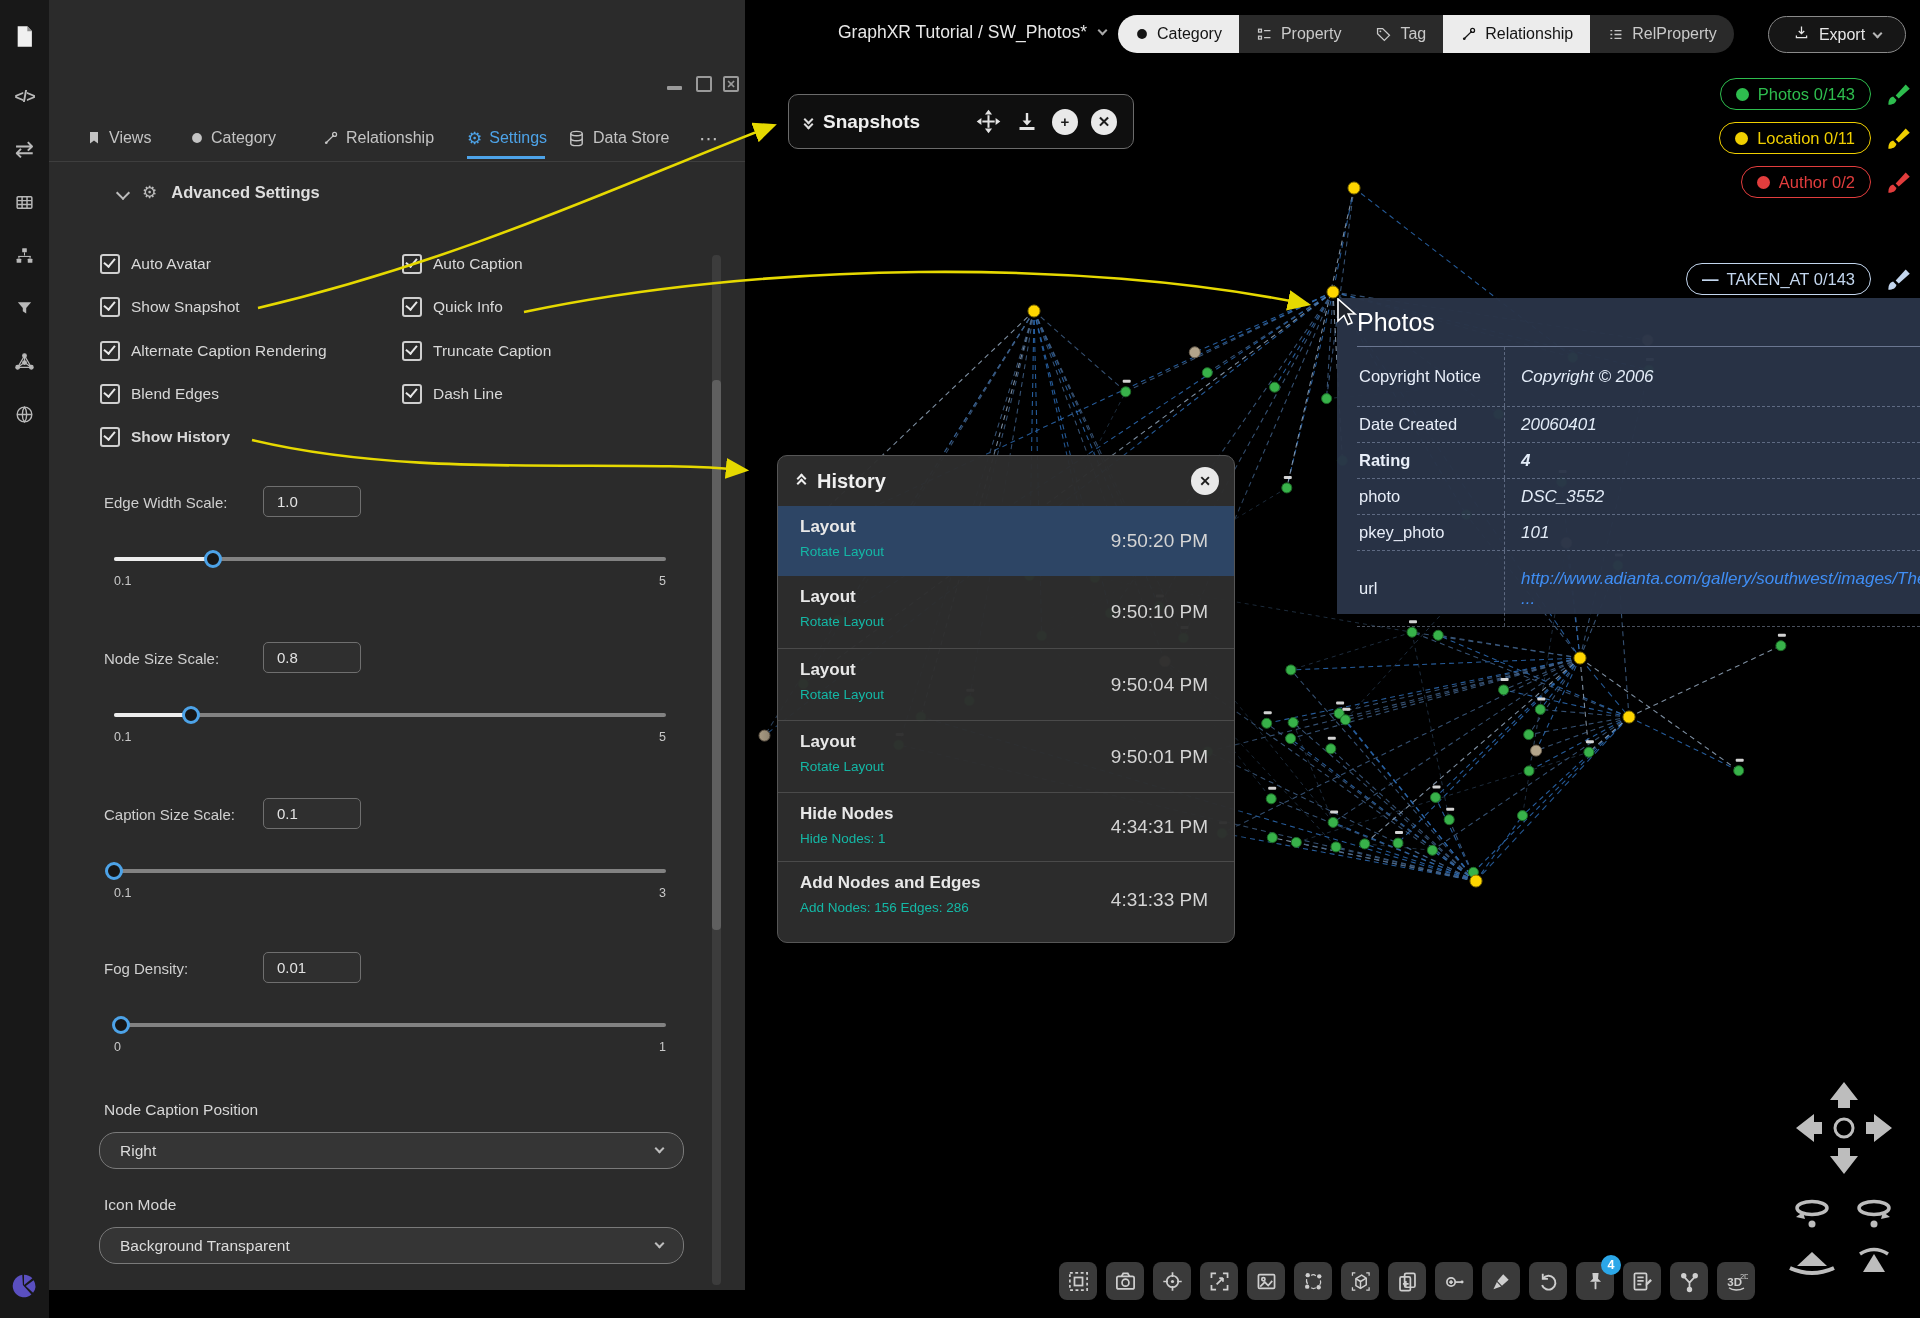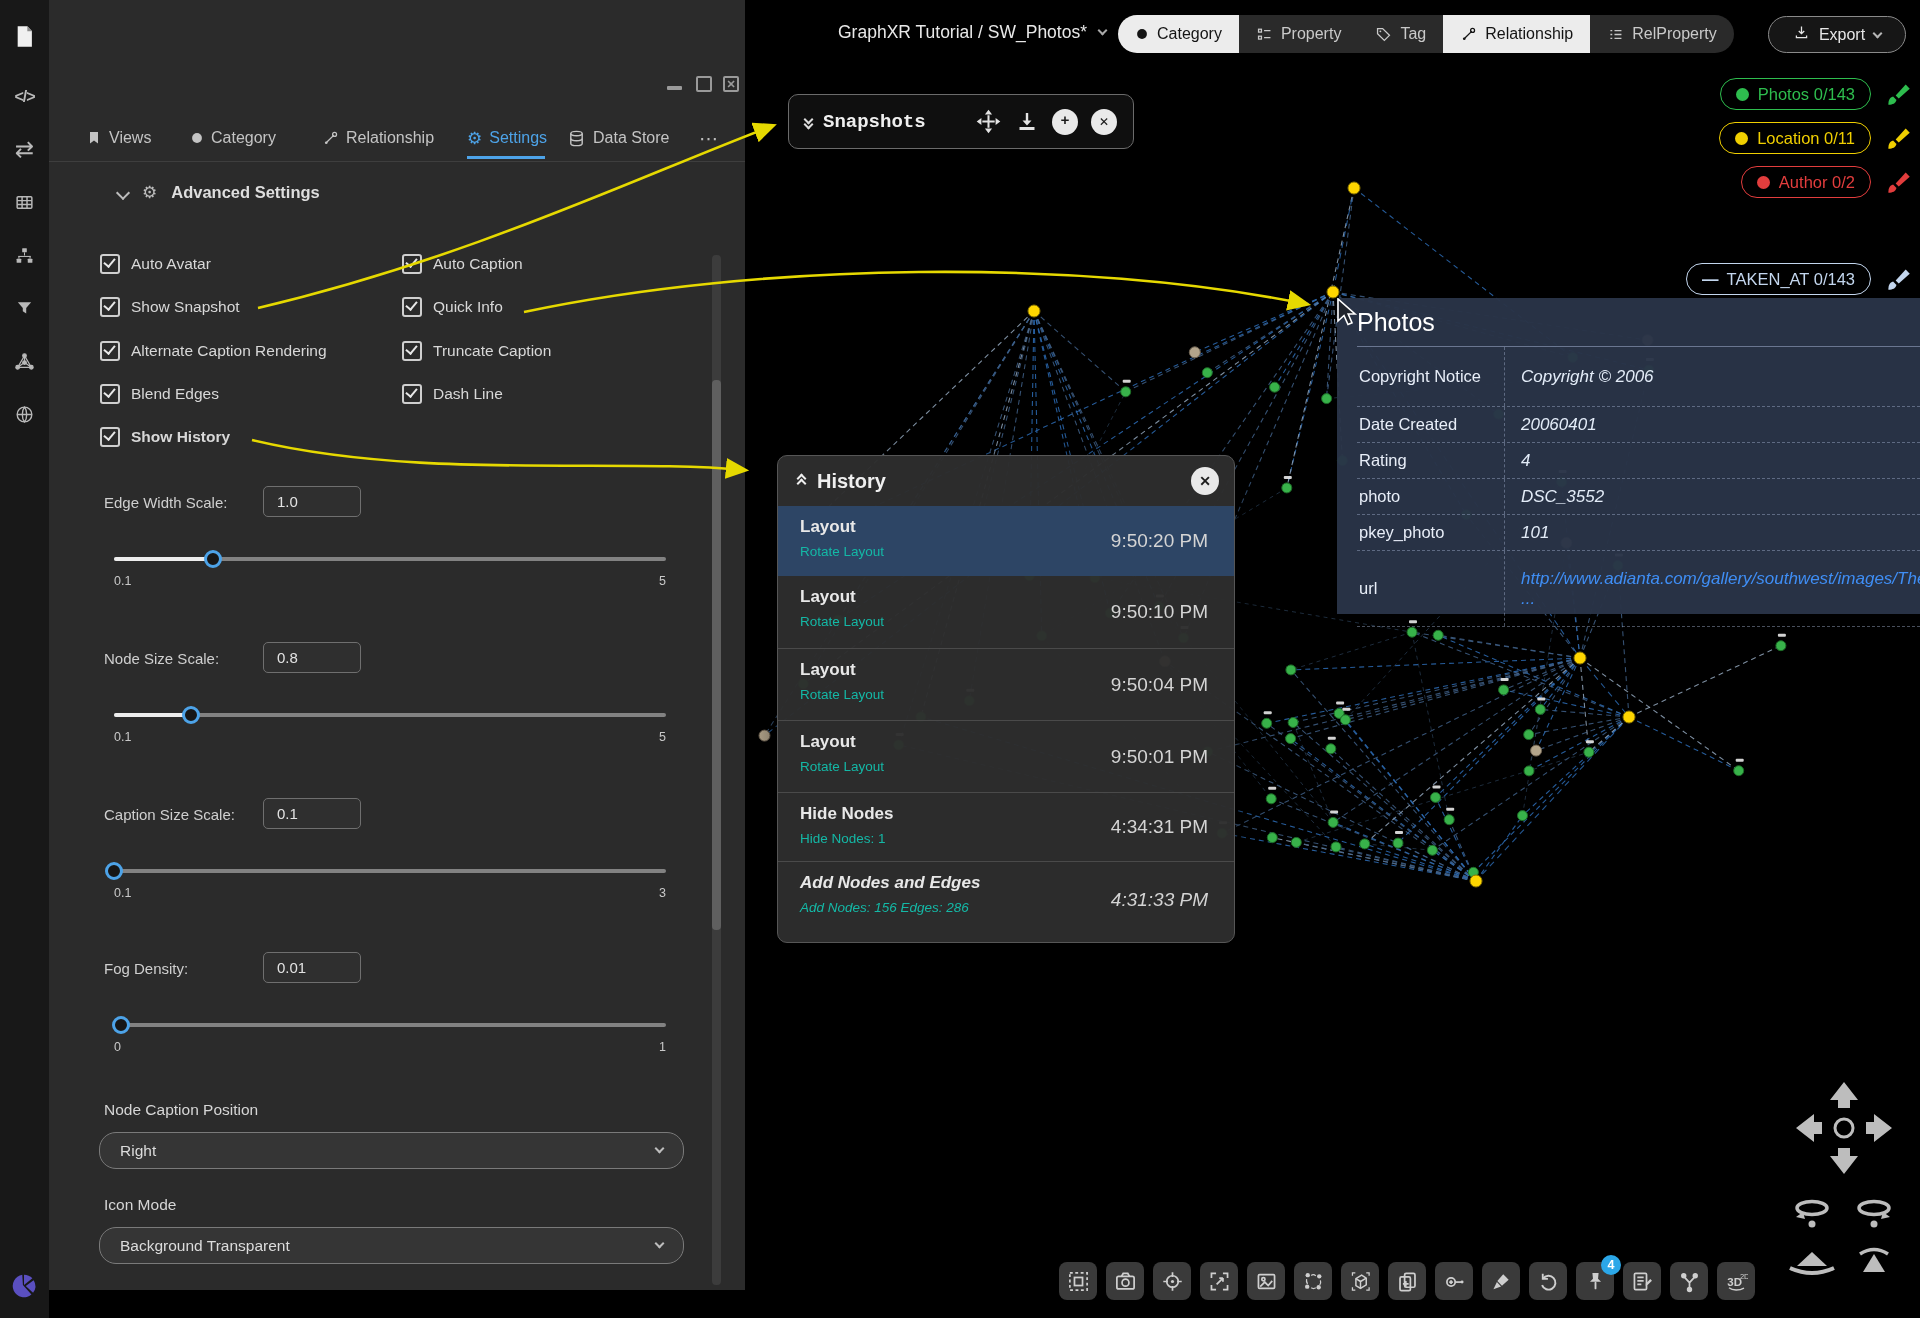--- a/index.html
+++ b/index.html
@@ -71,21 +71,21 @@
   #export-btn .chev{color:#b5b5b5;margin-top:-3px;}
 
   
   .badge-row{position:absolute;right:8px;display:flex;align-items:center;gap:14px;z-index:40;}
   .pill{height:30px;border-radius:16px;display:flex;align-items:center;gap:9px;padding:0 15px;font-size:16.5px;border:1.5px solid;cursor:pointer;background:rgba(0,0,0,.4);white-space:nowrap;}
   .pill .dot{width:13px;height:13px;border-radius:50%;}
   .pill .dashico{font-weight:bold;letter-spacing:-1px;}
   .brush{cursor:pointer;display:flex;}
 
   
-  #snapshots{left:788px;top:94px;width:346px;height:55px;background:rgba(16,16,16,.95);border:1.5px solid #6b6b6b;border-radius:10px;z-index:25;display:flex;align-items:center;padding:0 16px;box-sizing:border-box;color:#efefef;font-family:Liberation Mono, monospace;}
+  #snapshots{left:788px;top:94px;width:346px;height:55px;background:rgba(16,16,16,.95);border:1.5px solid #6b6b6b;border-radius:10px;z-index:25;display:flex;align-items:center;padding:0 16px;box-sizing:border-box;color:#efefef;}
   #snapshots .dblchev{display:flex;flex-direction:column;gap:-2px;color:#dcdcdc;}
   #snap-title{font-size:19px;font-weight:bold;margin-left:11px;}
   #snap-tools{margin-left:auto;display:flex;align-items:center;gap:13px;}
   .circ-btn{width:26px;height:26px;border-radius:50%;background:#e9e9e9;color:#1c1c1c;display:flex;align-items:center;justify-content:center;font-size:15px;font-weight:bold;cursor:pointer;}
 
   #history{left:777px;top:455px;width:456px;height:486px;background:rgba(45,45,45,.97);border:1px solid #565656;border-radius:10px;z-index:30;box-shadow:0 8px 30px rgba(0,0,0,.65);overflow:hidden;}
   #hist-head{position:relative;height:50px;display:flex;align-items:center;padding:0 20px;color:#efefef;}
   #hist-title{font-size:20px;font-weight:bold;margin-left:12px;}
   #hist-close{position:absolute;right:15px;top:11px;width:28px;height:28px;font-size:14px;}
   .hitem{position:relative;box-sizing:border-box;cursor:pointer;}
@@ -748,21 +748,21 @@
         <div class="hitem sep" style="height: 72px;">
           <span class="hititle">Layout</span>
           <span class="hitsub">Rotate Layout</span>
           <span class="hittime">9:50:01 PM</span>
         </div>
         <div class="hitem sep" style="height: 69px;">
           <span class="hititle">Hide Nodes</span>
           <span class="hitsub">Hide Nodes: 1</span>
           <span class="hittime">4:34:31 PM</span>
         </div>
-        <div class="hitem sep" style="height: 77px; font-style: italic;">
+        <div class="hitem sep" style="height: 77px;">
           <span class="hititle">Add Nodes and Edges</span>
           <span class="hitsub">Add Nodes: 156 Edges: 286</span>
           <span class="hittime">4:31:33 PM</span>
         </div>
       </div>
   </div>
 
   <div id="qinfo" class="abs">
     <div id="qinfo-title">Photos</div>
     <div id="qinfo-table">
@@ -771,21 +771,21 @@
           <span class="qval">
             <span class="l1">Copyright © 2006</span>
           </span>
         </div>
         <div class="qrow" style="height: 36px;">
           <span class="qkey">Date Created</span>
           <span class="qval">
             <span class="l1">20060401</span>
           </span>
         </div>
-        <div class="qrow" style="height: 36px;">
+        <div class="qrow" style="height: 36px; font-weight: bold;">
           <span class="qkey">Rating</span>
           <span class="qval">
             <span class="l1">4</span>
           </span>
         </div>
         <div class="qrow" style="height: 36px;">
           <span class="qkey">photo</span>
           <span class="qval">
             <span class="l1">DSC_3552</span>
           </span>

